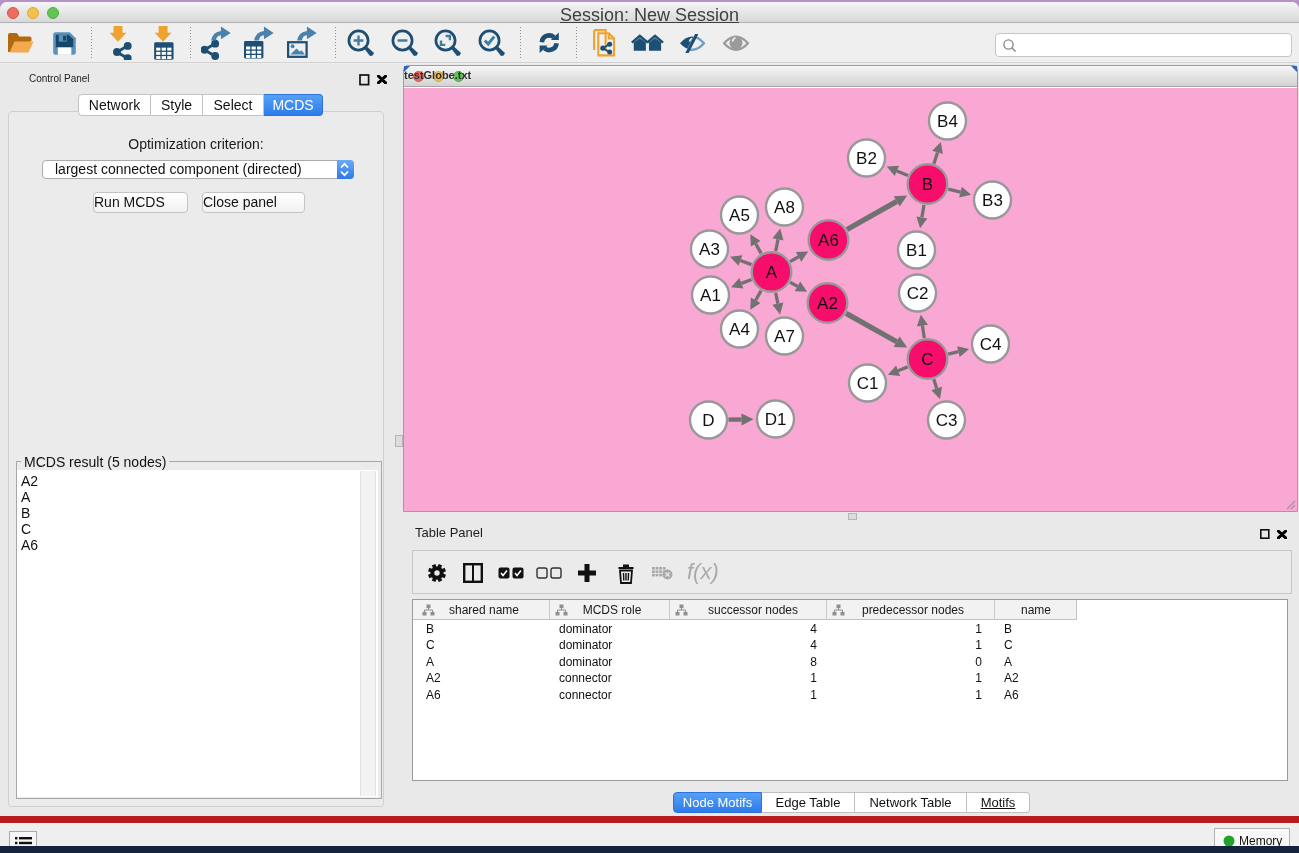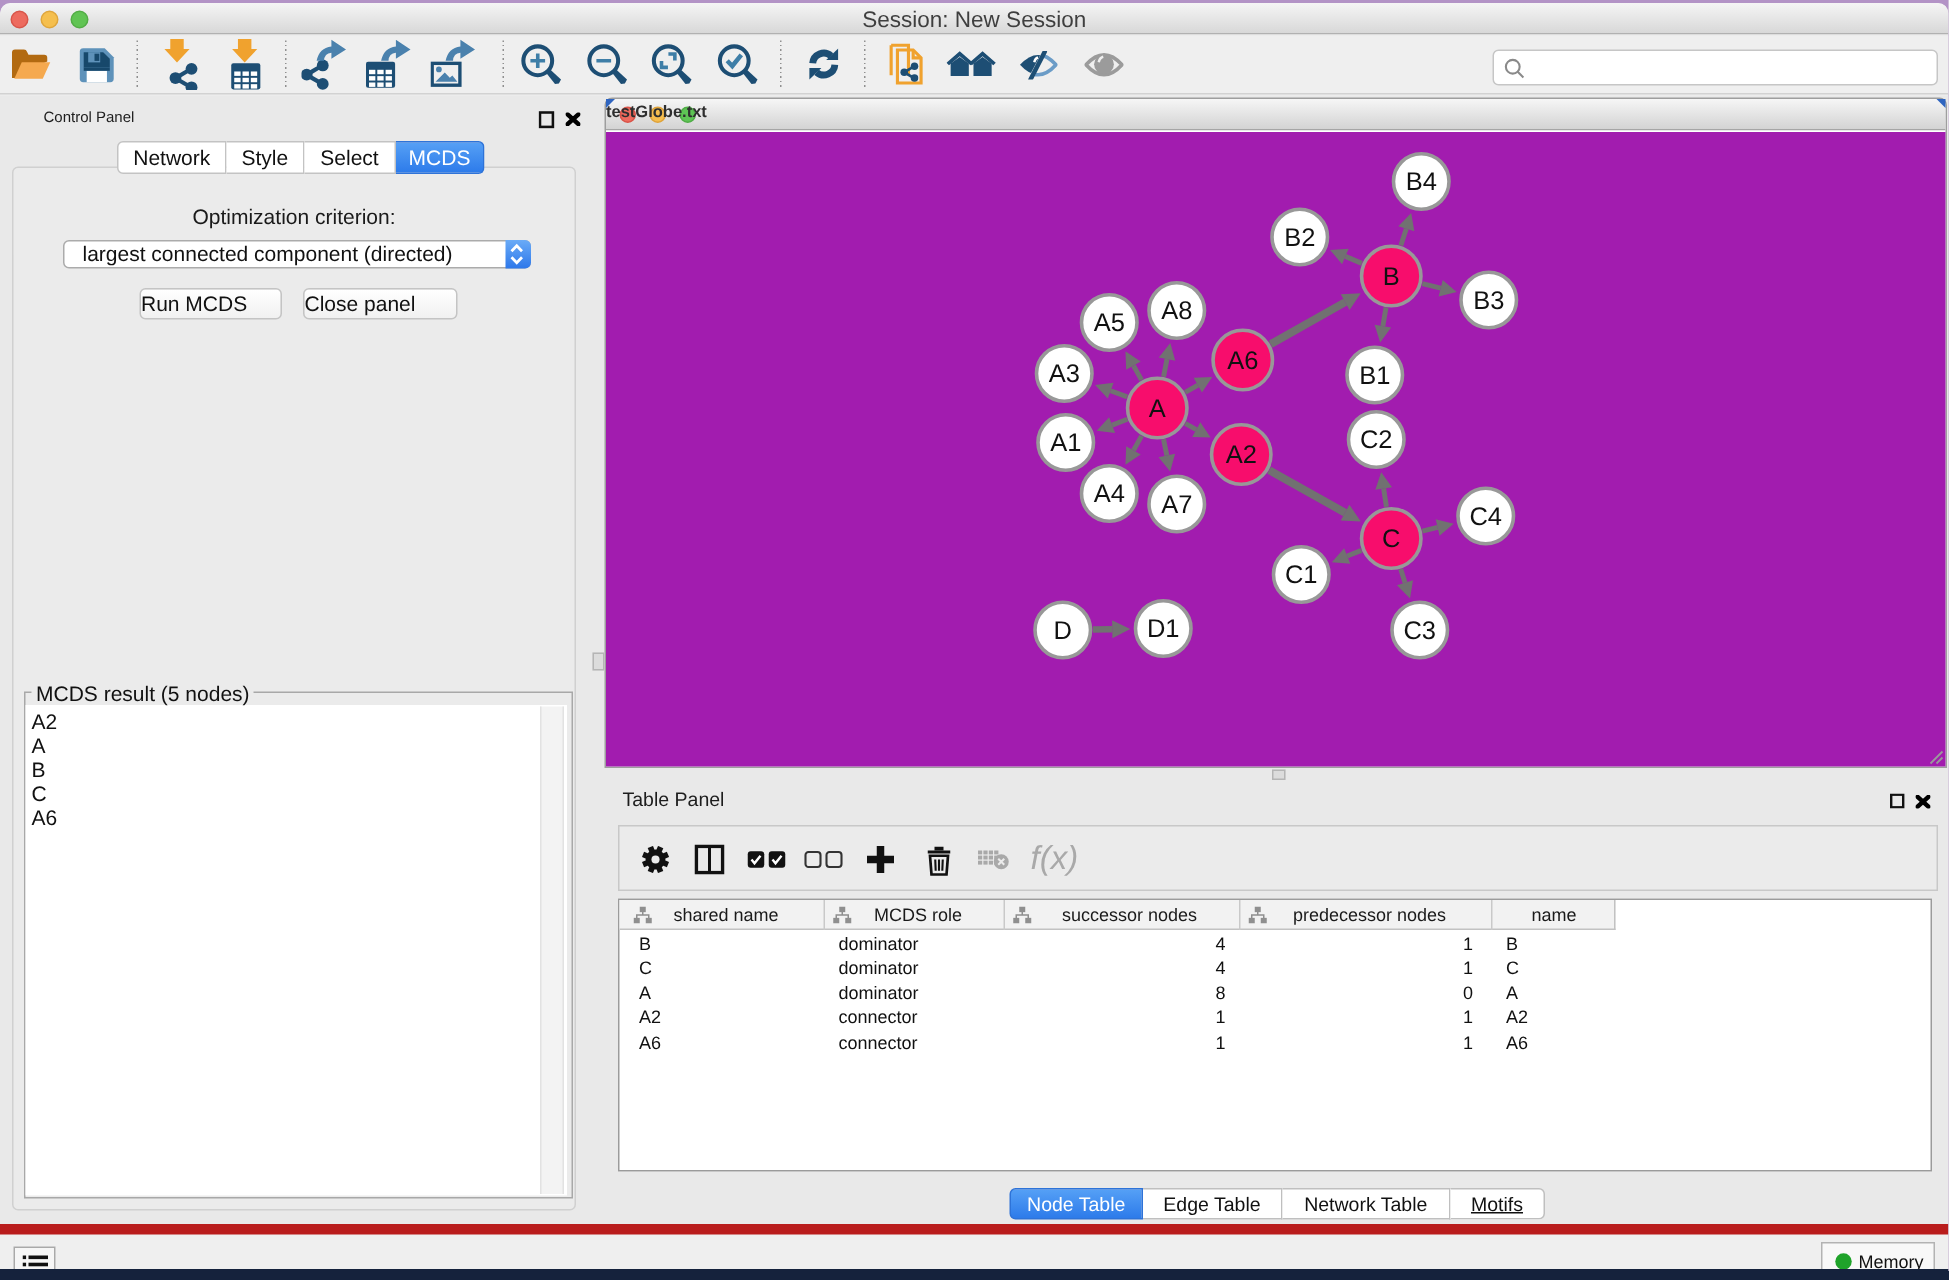--- a/index.html
+++ b/index.html
@@ -4,21 +4,21 @@
 <style>
 * { margin:0; padding:0; box-sizing:border-box; }
 html,body { width:1299px; height:853px; overflow:hidden; }
 body { font-family:"Liberation Sans", sans-serif; background:#b393c6; position:relative; }
 .abs { position:absolute; }
 #navy { left:0; right:0; bottom:0; height:7px; background:#15223c; }
 #win { left:0; right:0; top:2px; bottom:7px; background:#ececec; border-radius:7px 7px 0 0; overflow:hidden; }
 
 #titlebar { left:0; right:0; top:0; height:21px; background:linear-gradient(#f5f5f5,#d8d8d8); border-bottom:1px solid #b1b1b1; border-radius:7px 7px 0 0; }
 .tl { position:absolute; width:12px; height:12px; border-radius:50%; top:5px; }
-#title { left:0; right:0; top:3px; text-align:center; font-size:15px; color:#3f3f3f; }
+#title { left:0; right:0; top:3px; text-align:center; font-size:18px; color:#3f3f3f;text-decoration:underline; }
 #toolbar { left:0; right:0; top:22px; height:39px; background:#efefef; border-bottom:1px solid #d2d2d2; }
 .sep { position:absolute; top:3px; height:32px; width:1px; background:repeating-linear-gradient(#909090 0 1px, rgba(0,0,0,0) 1px 3px); }
 #searchbox { left:995px; top:9px; width:297px; height:24px; background:#fff; border:1px solid #c6c6c6; border-radius:4px; }
 #main { left:0; right:0; top:62px; bottom:30px; background:#e9e9e9; }
 
 #cptitle { left:29px; top:9px; font-size:10px; color:#1d1d1d; }
 #cpbox { left:8px; top:47px; width:376px; height:696px; border:1px solid #d0d0d0; border-radius:4px; background:#ebebeb; }
 .tab { position:absolute; top:30px; height:22px; background:#fff; border:1px solid #c3c3c3; border-left:none; font-size:14px; color:#111; text-align:center; line-height:20px; z-index:3; }
 #optlab { left:0; width:392px; top:72px; text-align:center; font-size:14px; color:#1a1a1a; }
 #dropdown { left:42px; top:96px; width:312px; height:19px; background:#fff; border:1px solid #ababab; border-radius:4px; font-size:14px; color:#111; line-height:17px; padding-left:12px; }
@@ -26,21 +26,21 @@
 .btn { position:absolute; top:128px; height:21px; background:linear-gradient(#ffffff,#f1f1f1); border:1px solid #c4c4c4; border-radius:4px; font-size:14px; color:#111; text-align:left; line-height:19px; }
 #fieldset { left:16px; top:397px; width:366px; height:338px; border:1px solid #a8a8a8; }
 #fieldlab { left:21px; top:390px; font-size:14px; color:#111; background:#ebebeb; padding:0 3px; z-index:2; }
 #listbox { left:17px; top:406px; width:361px; height:327px; background:#fff; font-size:14px; color:#111; padding-top:3px; }
 #listbox .li { padding-left:4px; height:16px; line-height:16px; }
 #lscroll { left:343px; top:1px; width:16px; height:325px; background:#f3f3f3; border-left:1px solid #e2e2e2; border-right:1px solid #e2e2e2; position:absolute; }
 
 #netwin { left:403px; top:1px; width:895px; height:447px; border:1px solid #9e9e9e; border-radius:5px 5px 0 0; background:#fff; }
 #nettitle { left:0; right:0; top:0; height:21px; background:linear-gradient(#f6f6f6,#d3d3d3); border-bottom:1px solid #a5a5a5; border-radius:4px 4px 0 0; }
 #netname { left:0; right:0; top:3px; text-align:left; font-size:11px; color:#2e2e2e;font-weight:bold; }
-#canvas { left:0; right:0; top:22px; bottom:0; background:#a21caf; overflow:hidden; }
+#canvas { left:0; right:0; top:22px; bottom:0; background:#f9a8d4; overflow:hidden; }
 
 #tptitle { left:415px; top:461px; font-size:13px; color:#1d1d1d; }
 #tptools { left:412px; top:486px; width:880px; height:44px; background:#ebebeb; border:1px solid #c8c8c8; }
 #tbl { left:412px; top:535px; width:876px; height:182px; background:#fff; border:1px solid #9b9b9b; font-size:12px; color:#111; }
 #thead { left:0; top:0; width:664px; height:20px; background:#f2f2f2; border-bottom:1px solid #c2c2c2; border-right:1px solid #c2c2c2; position:absolute; }
 .hsep { position:absolute; top:0; height:20px; width:0; border-left:1px solid #c9c9c9; }
 .hcell { position:absolute; top:3px; font-size:12px; color:#1a1a1a; }
 .trow { position:absolute; left:0; width:100%; height:16px; line-height:16px; }
 .trow span { position:absolute; }
 .btab { position:absolute; top:728px; height:21px; background:#fff; border:1px solid #bfbfbf; border-left:none; font-size:13px; color:#111; text-align:center; line-height:19px; }
@@ -493,21 +493,21 @@
           <span style="left:591px">A2</span>
         </div>
         <div class="trow" style="top:86.6px">
           <span style="left:13px">A6</span>
           <span style="left:146px">connector</span>
           <span style="left:304px;width:100px;text-align:right">1</span>
           <span style="left:469px;width:100px;text-align:right">1</span>
           <span style="left:591px">A6</span>
         </div>
     </div>
-    <div class="btab" style="left:673px;width:89px;background:linear-gradient(#55a0f6,#2d7bea);color:#fff;border:1px solid #2e73d8;border-radius:4px 0 0 4px;">Node Table</div>
+    <div class="btab" style="left:673px;width:89px;background:linear-gradient(#55a0f6,#2d7bea);color:#fff;border:1px solid #2e73d8;border-radius:4px 0 0 4px;">Node Motifs</div>
     <div class="btab" style="left:762px;width:93px;">Edge Table</div>
     <div class="btab" style="left:855px;width:112px;">Network Table</div>
     <div class="btab" style="left:967px;width:63px;border-radius:0 4px 4px 0;text-decoration:underline;">Motifs</div>
   </div>
   <div class="abs" id="statusbar">
     <div class="abs" id="listbtn">
         <svg style="position:absolute;left:5px;top:4px" width="17" height="14" viewBox="0 0 17 14">
           <g fill="#111">
             <rect x="0" y="1" width="2.4" height="2.4"></rect>
             <rect x="4" y="1" width="13" height="2.4"></rect>

